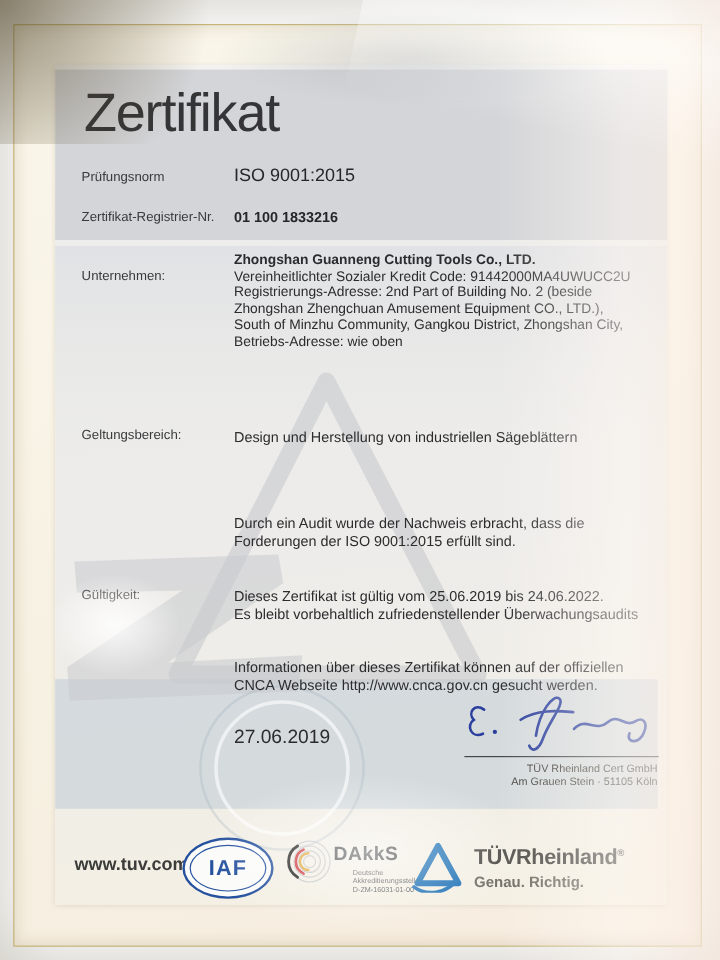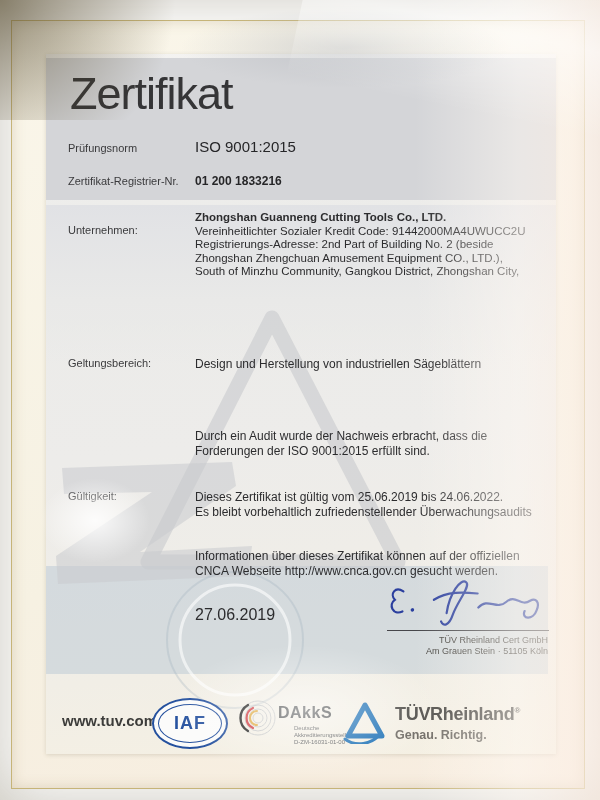--- a/index.html
+++ b/index.html
@@ -80,29 +80,30 @@
       <circle cx="189" cy="586" r="55" fill="none" stroke="rgba(255,255,255,0.6)" stroke-width="3"></circle>
       <circle cx="189" cy="586" r="68" fill="none" stroke="rgba(160,175,190,0.3)" stroke-width="2"></circle>
     </svg>
 
     <div class="title">Zertifikat</div>
 
     <div class="lbl" style="left:22px;top:88px">Prüfungsnorm</div>
     <div class="val-std">ISO 9001:2015</div>
 
     <div class="lbl" style="left:22px;top:121px">Zertifikat-Registrier-Nr.</div>
-    <div class="val-reg">01 200 1833216</div>
+    <div class="val-reg">01 100 1833216</div>
 
     <div class="lbl" style="left:22px;top:170px">Unternehmen:</div>
     <div class="blk" style="top:157px">
       <div class="bold">Zhongshan Guanneng Cutting Tools Co., LTD.</div>
       <div>Vereinheitlichter Sozialer Kredit Code: 91442000MA4UWUCC2U</div>
       <div>Registrierungs-Adresse: 2nd Part of Building No. 2 (beside</div>
       <div>Zhongshan Zhengchuan Amusement Equipment CO., LTD.),</div>
       <div>South of Minzhu Community, Gangkou District, Zhongshan City,</div>
+      <div>Betriebs-Adresse: wie oben</div>
     </div>
 
     <div class="lbl" style="left:22px;top:303px">Geltungsbereich:</div>
     <div class="txt" style="top:303px">
       <div>Design und Herstellung von industriellen Sägeblättern</div>
     </div>
 
     <div class="txt" style="top:375px">
       <div>Durch ein Audit wurde der Nachweis erbracht, dass die</div>
       <div>Forderungen der ISO 9001:2015 erfüllt sind.</div>

